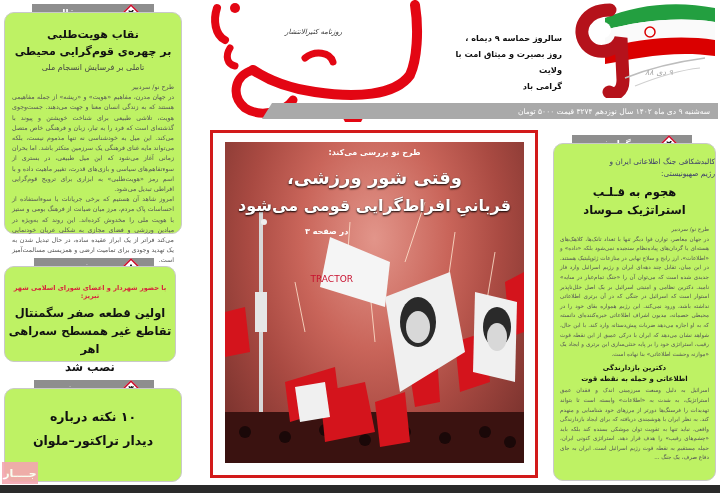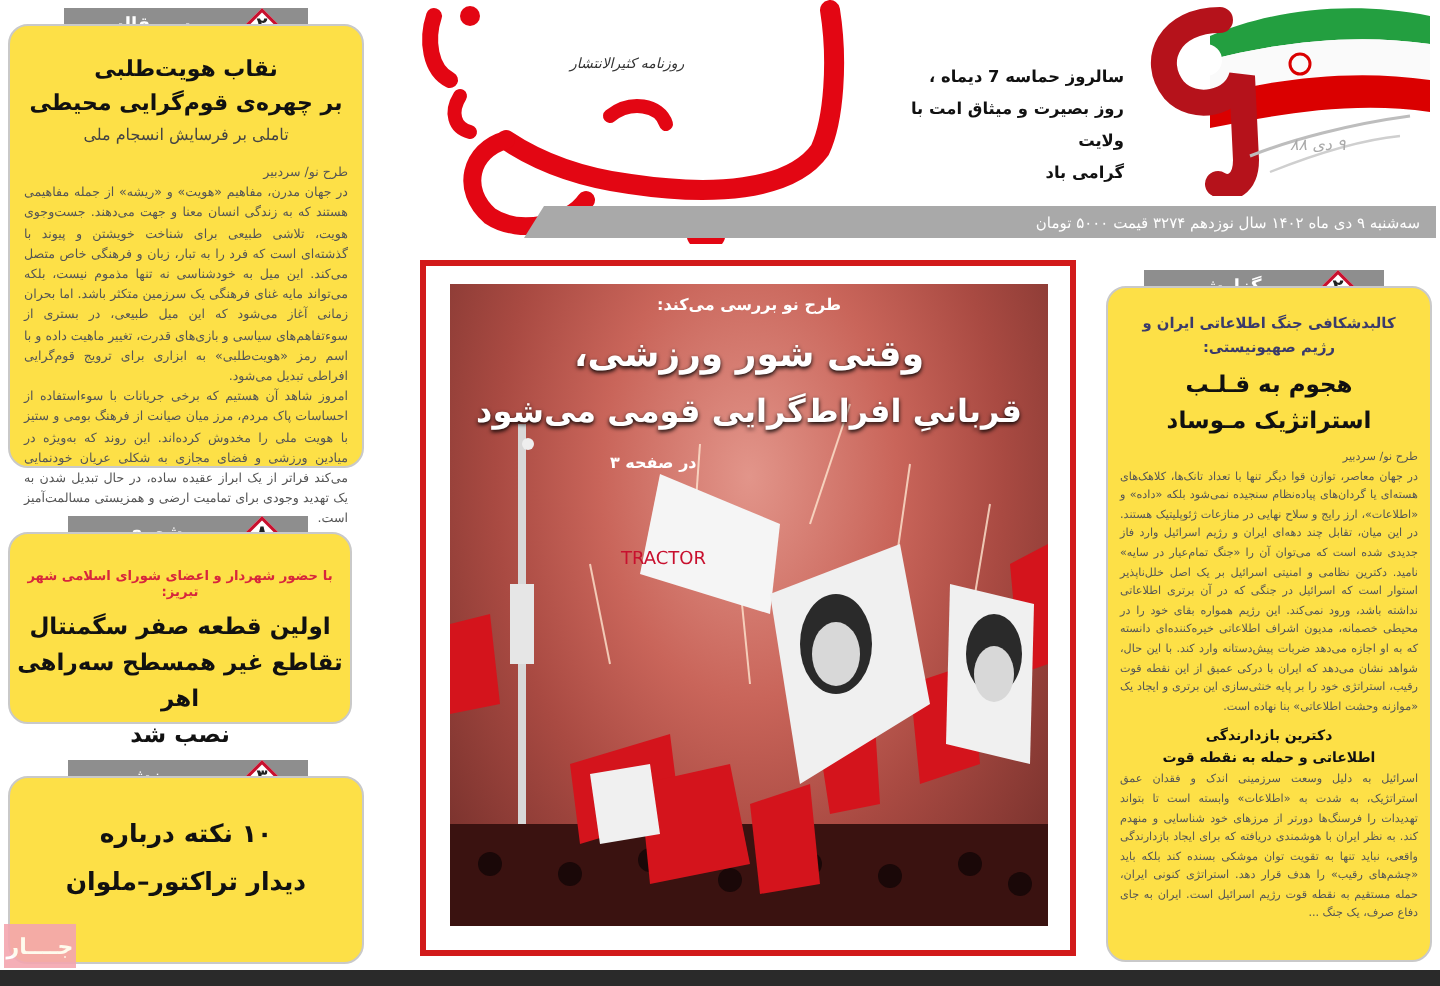--- a/index.html
+++ b/index.html
@@ -10,21 +10,21 @@
 
   
   .sec-badge { position: absolute; height: 18px; display: flex; align-items: center; direction: ltr; }
   .sec-badge .bar { background: #8e8e8e; height: 18px; color: #fff; font-weight: bold; font-size: 9px; display: flex; align-items: center; justify-content: center; direction: rtl; }
   .sec-badge .diamond-wrap { width: 22px; height: 18px; position: relative; background: #8e8e8e; }
   .sec-badge .diamond { position: absolute; left: 3px; top: 1px; width: 16px; height: 16px; background: #fff; border: 2px solid #c8102e; transform: rotate(45deg) scale(0.8); }
   .sec-badge .num { position: absolute; left: 0; top: 0; width: 22px; height: 18px; font-size: 9px; font-weight: bold; color: #222; display: flex; align-items: center; justify-content: center; }
   .sec-badge .tail { background: #8e8e8e; height: 18px; width: 12px; }
 
   
-  .box { position: absolute; border: 1px solid #c9c9c9; border-radius: 10px; background: #fde047; }
+  .box { position: absolute; border: 1px solid #c9c9c9; border-radius: 10px; background: #bef264; }
   .headline { font-weight: bold; text-align: center; color: #111; }
   .bodytext { font-size: 6.3px; line-height: 10.2px; color: #555; text-align: justify; direction: rtl; }
   .kicker-red { color: #d7263d; font-size: 7px; text-align: center; font-weight: bold; }
   .kicker-gray { color: #444; font-size: 8px; text-align: center; }
   .date-bar { position: absolute; left: 262px; top: 103px; width: 456px; height: 16px; background: #a9a9a9; clip-path: polygon(10px 0, 100% 0, 100% 100%, 0 100%); color: #fff; font-size: 7.5px; display: flex; align-items: center; padding-right: 8px; }
 
   
   .photo-frame { position: absolute; left: 210px; top: 130px; width: 328px; height: 348px; border: 3px solid #d21a1a; background: #fff; }
   .photo { position: absolute; left: 12px; top: 9px; width: 299px; height: 321px; overflow: hidden;
     background:
@@ -48,21 +48,21 @@
     <path d="M12 8 C 8 20, 10 35, 20 40" stroke="#e30613" stroke-width="8" fill="none" stroke-linecap="round"></path>
     <circle cx="30" cy="8" r="5" fill="#e30613"></circle>
     <path d="M25 48 C 20 56, 22 64, 30 66" stroke="#e30613" stroke-width="7" fill="none" stroke-linecap="round"></path>
     <circle cx="148" cy="116" r="10" fill="#e30613"></circle>
   </svg>
   <span class="abs" style="left:80px;top:28px;font-size:7px;color:#333;font-family:'DejaVu Serif',serif;font-style:italic;">روزنامه کثیرالانتشار</span>
   <span class="abs" style="left:0;top:0;width:1px;height:1px;overflow:hidden;color:transparent;">طرح نو</span>
 </div>
 
 <div class="abs" style="left:452px;top:30px;width:110px;text-align:right;font-weight:bold;font-size:8.2px;line-height:16px;color:#111;">
-  <div>سالروز حماسه 7 دیماه ،</div>
+  <div>سالروز حماسه ۹ دیماه ،</div>
   <div>روز بصیرت و میثاق امت با ولایت</div>
   <div>گرامی باد</div>
 </div>
 
 <div class="abs" style="left:565px;top:0;width:155px;height:98px;">
   <svg width="155" height="98" viewBox="0 0 155 98">
     <path d="M40 18 C 70 5, 110 0, 150 8 L 150 22 C 110 16, 70 22, 40 30 Z" fill="#239f40"></path>
     <path d="M40 30 C 70 22, 110 16, 150 22 L 150 40 C 110 34, 70 40, 40 48 Z" fill="#fafafa"></path>
     <path d="M40 48 C 70 40, 110 34, 150 40 L 150 56 C 110 50, 70 58, 40 64 Z" fill="#da0000"></path>
     <circle cx="85" cy="32" r="5" fill="none" stroke="#da0000" stroke-width="1.5"></circle>
@@ -195,21 +195,21 @@
 
 <div class="sec-badge" style="left:572px;top:135px;">
   <div class="bar" style="width:86px;">گزارش</div>
   <div class="diamond-wrap">
     <div class="diamond"></div>
     <div class="num">۲</div>
   </div>
   <div class="tail"></div>
 </div>
 <div class="box" style="left:553px;top:143px;width:163px;height:338px;">
-  <div style="margin-top:12px;color:#3b3b6b;font-size:7.4px;line-height:12px;text-align:center;font-weight:bold;">
+  <div style="margin-top:12px;color:#3b3b6b;font-size:7.4px;line-height:12px;font-weight:normal;">
     <div>کالبدشکافی جنگ اطلاعاتی ایران و</div>
     <div>رژیم صهیونیستی:</div>
   </div>
   <div class="headline" style="margin-top:3px;font-size:11.5px;line-height:18px;">
     <div>هجوم به قـلـب</div>
     <div>استراتژیک مـوساد</div>
   </div>
   <div class="bodytext" style="margin:6px 6px 0 6px;font-size:5.6px;line-height:9.6px;">
     <div>طرح نو/ سردبیر</div>
     <div>در جهان معاصر، توازن قوا دیگر تنها با تعداد تانک‌ها، کلاهک‌های هسته‌ای یا گردان‌های پیاده‌نظام سنجیده نمی‌شود بلکه «داده» و «اطلاعات»، ارز رایج و سلاح نهایی در منازعات ژئوپلیتیک هستند. در این میان، تقابل چند دهه‌ای ایران و رژیم اسرائیل وارد فاز جدیدی شده است که می‌توان آن را «جنگ تمام‌عیار در سایه» نامید. دکترین نظامی و امنیتی اسرائیل بر یک اصل خلل‌ناپذیر استوار است که اسرائیل در جنگی که در آن برتری اطلاعاتی نداشته باشد، ورود نمی‌کند. این رژیم همواره بقای خود را در محیطی خصمانه، مدیون اشراف اطلاعاتی خیره‌کننده‌ای دانسته که به او اجازه می‌دهد ضربات پیش‌دستانه وارد کند. با این حال، شواهد نشان می‌دهد که ایران با درکی عمیق از این نقطه قوت رقیب، استراتژی خود را بر پایه خنثی‌سازی این برتری و ایجاد یک «موازنه وحشت اطلاعاتی» بنا نهاده است.</div>

